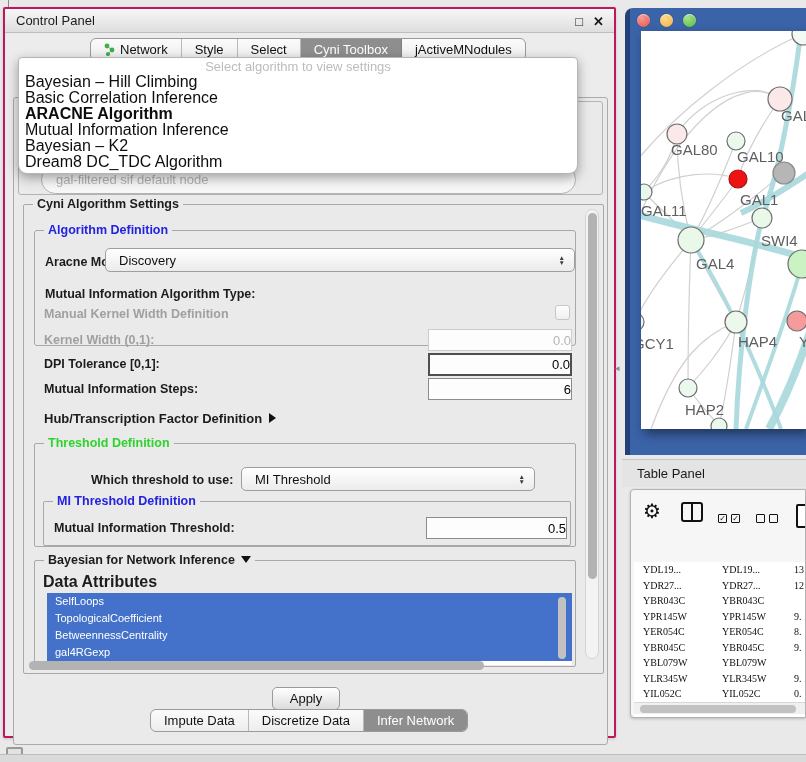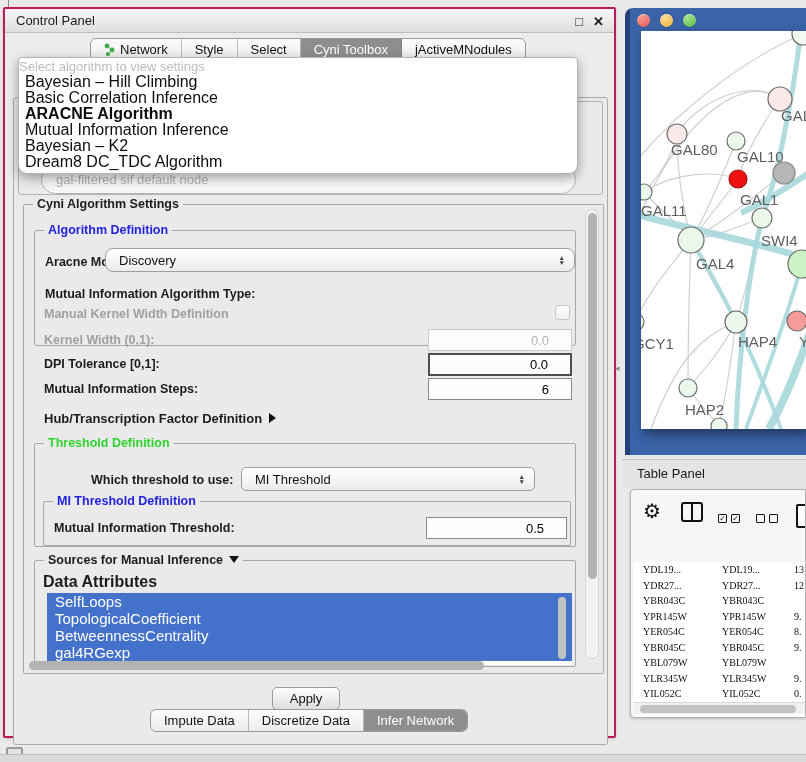--- a/index.html
+++ b/index.html
@@ -41,21 +41,21 @@
     border:1px solid #b3b3b3; border-radius:3px; }
   .hidden-combo { position:absolute; left:27px; top:67px; width:535px; height:29px;
     border:1px solid #b3b3b3; border-radius:15px; background:#f7f7f7;
     font-size:13px; color:#b2b2b2; line-height:27px; padding-left:14px; z-index:1;
     overflow:hidden; white-space:nowrap; }
 
   
   .dd-popup { left:18px; top:57px; width:560px; z-index:50;
     background:#ffffff; border:1px solid #b5b5b5; border-radius:4px 4px 9px 9px;
     box-shadow:0 4px 12px rgba(0,0,0,.35); padding-bottom:3px; }
-  .dd-placeholder { color:#bcbcbc; font-size:13px; height:15px; line-height:15px; margin-top:1px; }
+  .dd-placeholder { text-align:center; color:#bcbcbc; font-size:13px; height:15px; line-height:15px; margin-top:1px; }
   .dd-item { font-size:16px; color:#0d0d0d; height:16px; line-height:16px; padding-left:6px; white-space:nowrap; }
   .dd-item.bold { font-weight:bold; }
 
   
   .group { position:absolute; border:1px solid #a8a8a8; border-radius:2px; }
   .group > .gtitle { position:absolute; top:-8px; left:9px; background:#eaeaea;
     padding:0 4px; font-size:12.5px; font-weight:bold; line-height:14px; white-space:nowrap; }
   .gtitle.blue { color:#2222e0; }
   .gtitle.green { color:#2fd32f; }
 
@@ -63,30 +63,30 @@
   .lbl.dis { color:#a0a0a0; }
 
   .combo { position:absolute; background:linear-gradient(#ffffff,#ebebeb);
     border:1px solid #9e9e9e; border-radius:5px; font-size:13px; color:#111;
     display:flex; align-items:center; padding-left:13px; }
   .combo .stepper { position:absolute; right:9px; top:0; bottom:0;
     display:flex; flex-direction:column; justify-content:center; color:#3c3c3c;
     font-size:6.5px; line-height:5.5px; }
 
   .field { position:absolute; background:#fdfdfd; font-size:13px;
-    display:flex; align-items:center; justify-content:flex-end; padding-right:22px; }
+    display:flex; align-items:center; justify-content:flex-end; padding-right:0; }
   .field.lite { border:1px solid #cccccc; color:#b5b5b5; }
   .field.focus { border:2px solid #4f4f4f; color:#000; }
   .field.norm { border:1px solid #8b8b8b; color:#000; }
 
   .checkbox { position:absolute; width:15px; height:15px; border:1px solid #c7c7c7;
     border-radius:3px; background:linear-gradient(#fefefe,#efefef); }
 
   .attr-list { position:absolute; background:#fff; overflow:hidden; }
-  .attr-item { height:17px; line-height:17px; font-size:15px; color:#fff;
+  .attr-item { height:17px; line-height:17px; font-size:11px; color:#fff;
     background:#4472ca; padding-left:8px; white-space:nowrap; }
   .list-vscroll { position:absolute; width:8px; border-radius:4px; background:#c2c2c2; }
 
   .vscroll-track { position:absolute; width:14px; background:#f3f3f3;
     border:1px solid #d4d4d4; border-radius:7px; }
   .vscroll-thumb { position:absolute; width:9px; border-radius:5px; background:#b3b3b3; }
   .hscroll-thumb { position:absolute; height:9px; border-radius:5px; background:#b3b3b3; }
 
   .apply-btn { position:absolute; border:1px solid #9a9a9a; border-radius:5px;
     background:linear-gradient(#ffffff,#dcdcdc); font-size:13px; color:#111;
@@ -187,21 +187,21 @@
   <div class="abs main-panel" style="left:8px; top:88px;">
     <div class="inference-box"></div>
     <div class="hidden-combo">gal-filtered sif default node</div>
 
     <div class="group" style="left:9px; top:106px; width:581px; height:470px;">
       <span class="gtitle">Cyni Algorithm Settings</span>
 
       <div class="group" style="left:10px; top:25px; width:542px; height:116px; border-radius:3px;">
         <span class="gtitle blue">Algorithm Definition</span>
         <span class="lbl" style="left:10px; top:24px;">Aracne Mode:</span>
-        <div class="combo" style="left:70px; top:17px; width:470px; height:24px;border-radius:8px;">
+        <div class="combo" style="left:70px; top:17px; width:470px; height:24px;">
           <span>Discovery</span>
           <span class="stepper">
               <span>▲</span>
               <span>▼</span>
             </span>
         </div>
         <span class="lbl" style="left:10px; top:56px;">Mutual Information Algorithm Type:</span>
       </div>
 
       <span class="lbl dis" style="left:20px; top:102px;">Manual Kernel Width Definition</span>
@@ -240,21 +240,21 @@
           <span class="gtitle blue">MI Threshold Definition</span>
           <span class="lbl" style="left:10px; top:19px;">Mutual Information Threshold:</span>
           <div class="field norm" style="left:382px; top:15px; width:141px; height:22px;">
             <span>0.5</span>
           </div>
         </div>
       </div>
 
       <div class="group" style="left:10px; top:355px; width:542px; height:107px;">
         <span class="gtitle">
-          <span>Sources for Manual Inference</span><span class="arrow-down"></span>
+          <span>Bayesian for Network Inference</span><span class="arrow-down"></span>
         </span>
         <span class="lbl" style="left:8px; top:12px; font-size:16px;">Data Attributes</span>
         <div class="attr-list" style="left:12px; top:32px; width:525px; height:72px;" id="attr-list">
             <div class="attr-item">SelfLoops</div>
             <div class="attr-item">TopologicalCoefficient</div>
             <div class="attr-item">BetweennessCentrality</div>
             <div class="attr-item">gal4RGexp</div>
           </div>
         <div class="list-vscroll" style="left:523px; top:36px; height:62px;"></div>
       </div>

